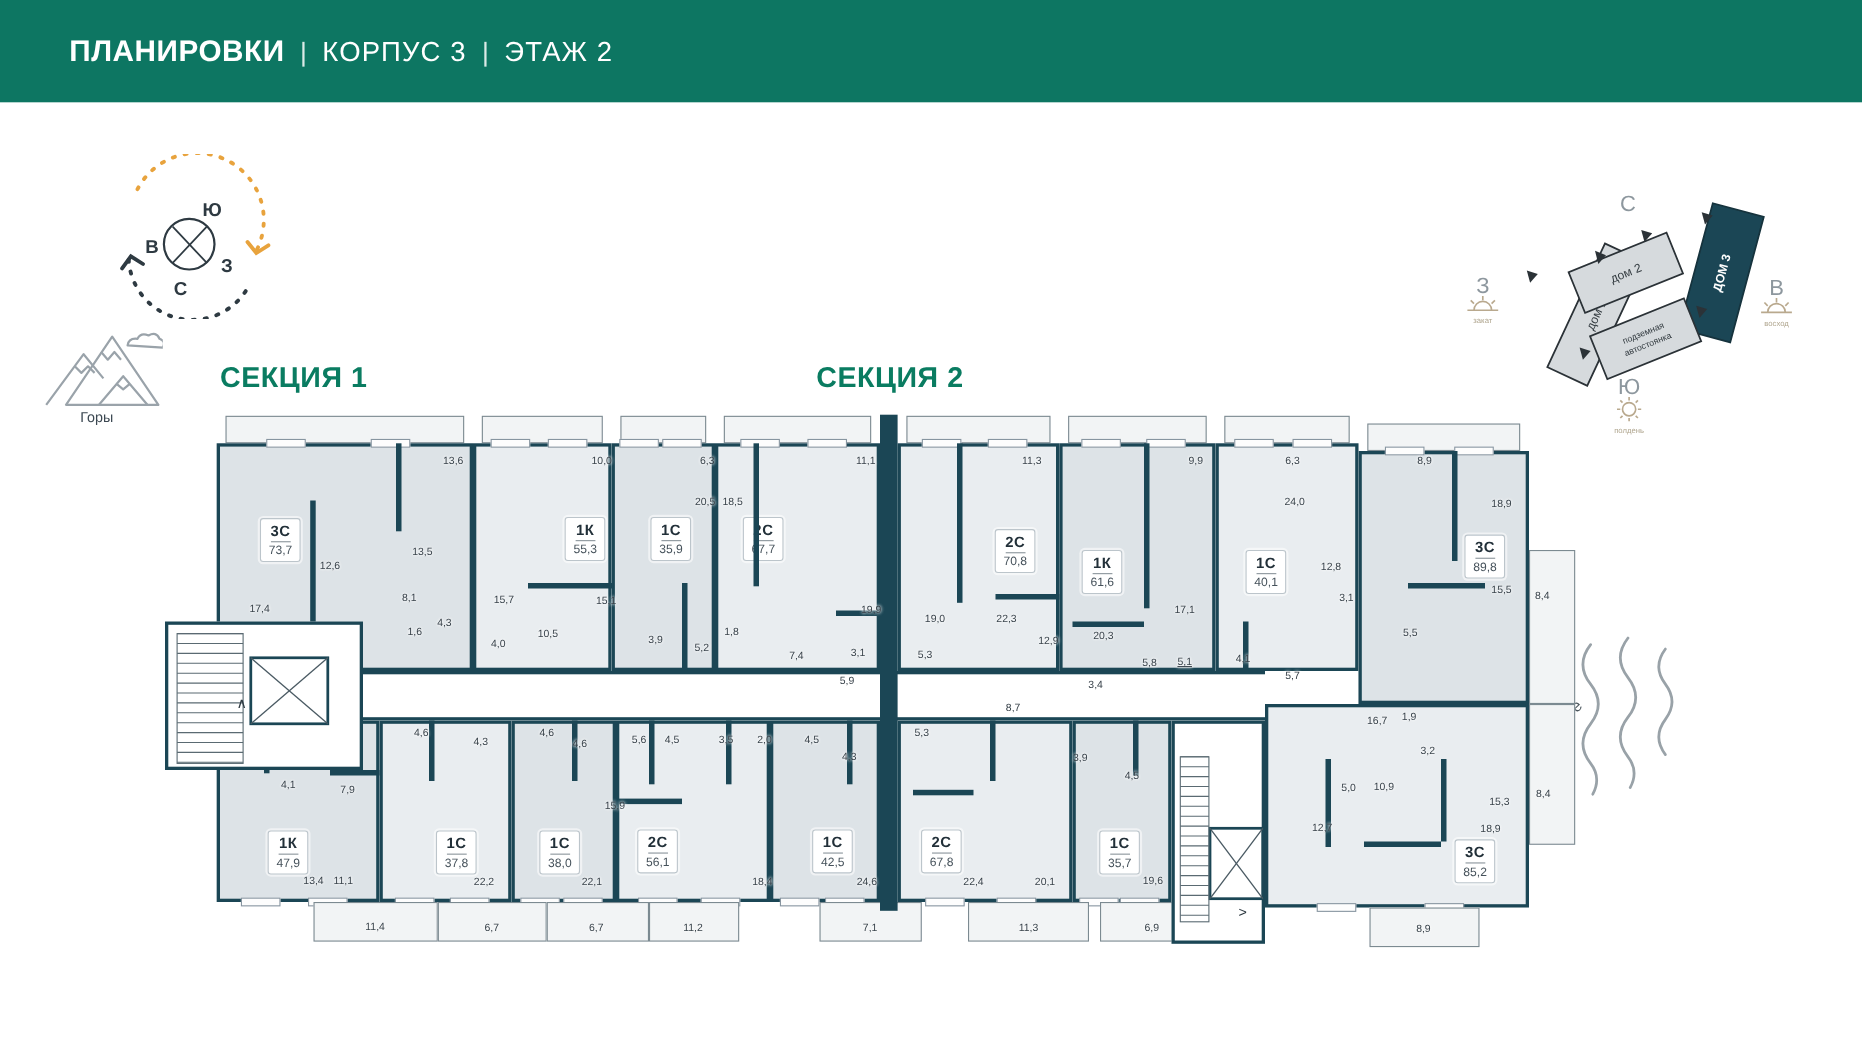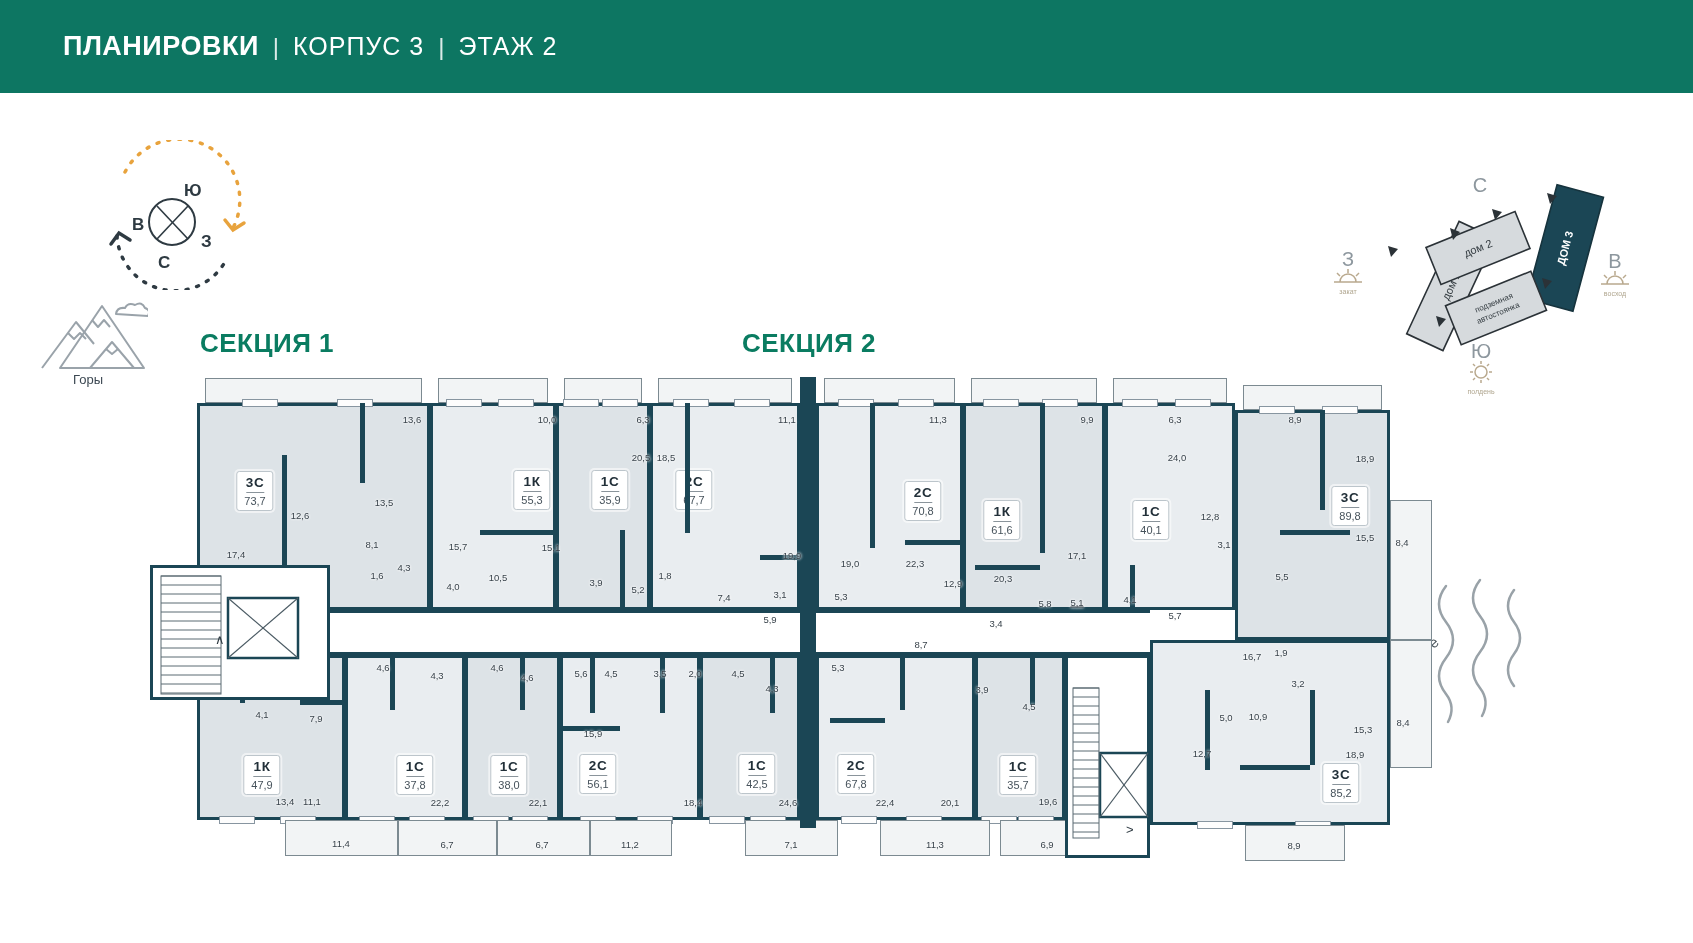--- a/index.html
+++ b/index.html
@@ -436,21 +436,21 @@
     <div class="dim" style="left: 497px; top: 667px;">4,6</div>
     <div class="dim" style="left: 527px; top: 677px;">4,6</div>
     <div class="dim" style="left: 538px; top: 802px;">22,1</div>
     <div class="dim" style="left: 542px; top: 844px;">6,7</div>
     <div class="dim" style="left: 581px; top: 673px;">5,6</div>
     <div class="dim" style="left: 611px; top: 673px;">4,5</div>
     <div class="dim" style="left: 660px; top: 673px; text-align: center;">3,5</div>
     <div class="dim" style="left: 695px; top: 673px;">2,0</div>
     <div class="dim" style="left: 738px; top: 673px;">4,5</div>
     <div class="dim" style="left: 772px; top: 688px;">4,3</div>
-    <div class="dim" style="left: 593px; top: 733px;">15,9</div>
+    <div class="dim" style="left: 559px; top: 733px;">15,9</div>
     <div class="dim" style="left: 693px; top: 802px;">18,4</div>
     <div class="dim" style="left: 630px; top: 844px;">11,2</div>
     <div class="dim" style="left: 788px; top: 802px;">24,6</div>
     <div class="dim" style="left: 791px; top: 844px;">7,1</div>
     <div class="dim" style="left: 885px; top: 802px;">22,4</div>
     <div class="dim" style="left: 950px; top: 802px;">20,1</div>
     <div class="dim" style="left: 935px; top: 844px;">11,3</div>
     <div class="dim" style="left: 982px; top: 689px;">3,9</div>
     <div class="dim" style="left: 1029px; top: 706px;">4,5</div>
     <div class="dim" style="left: 1048px; top: 801px;">19,6</div>

